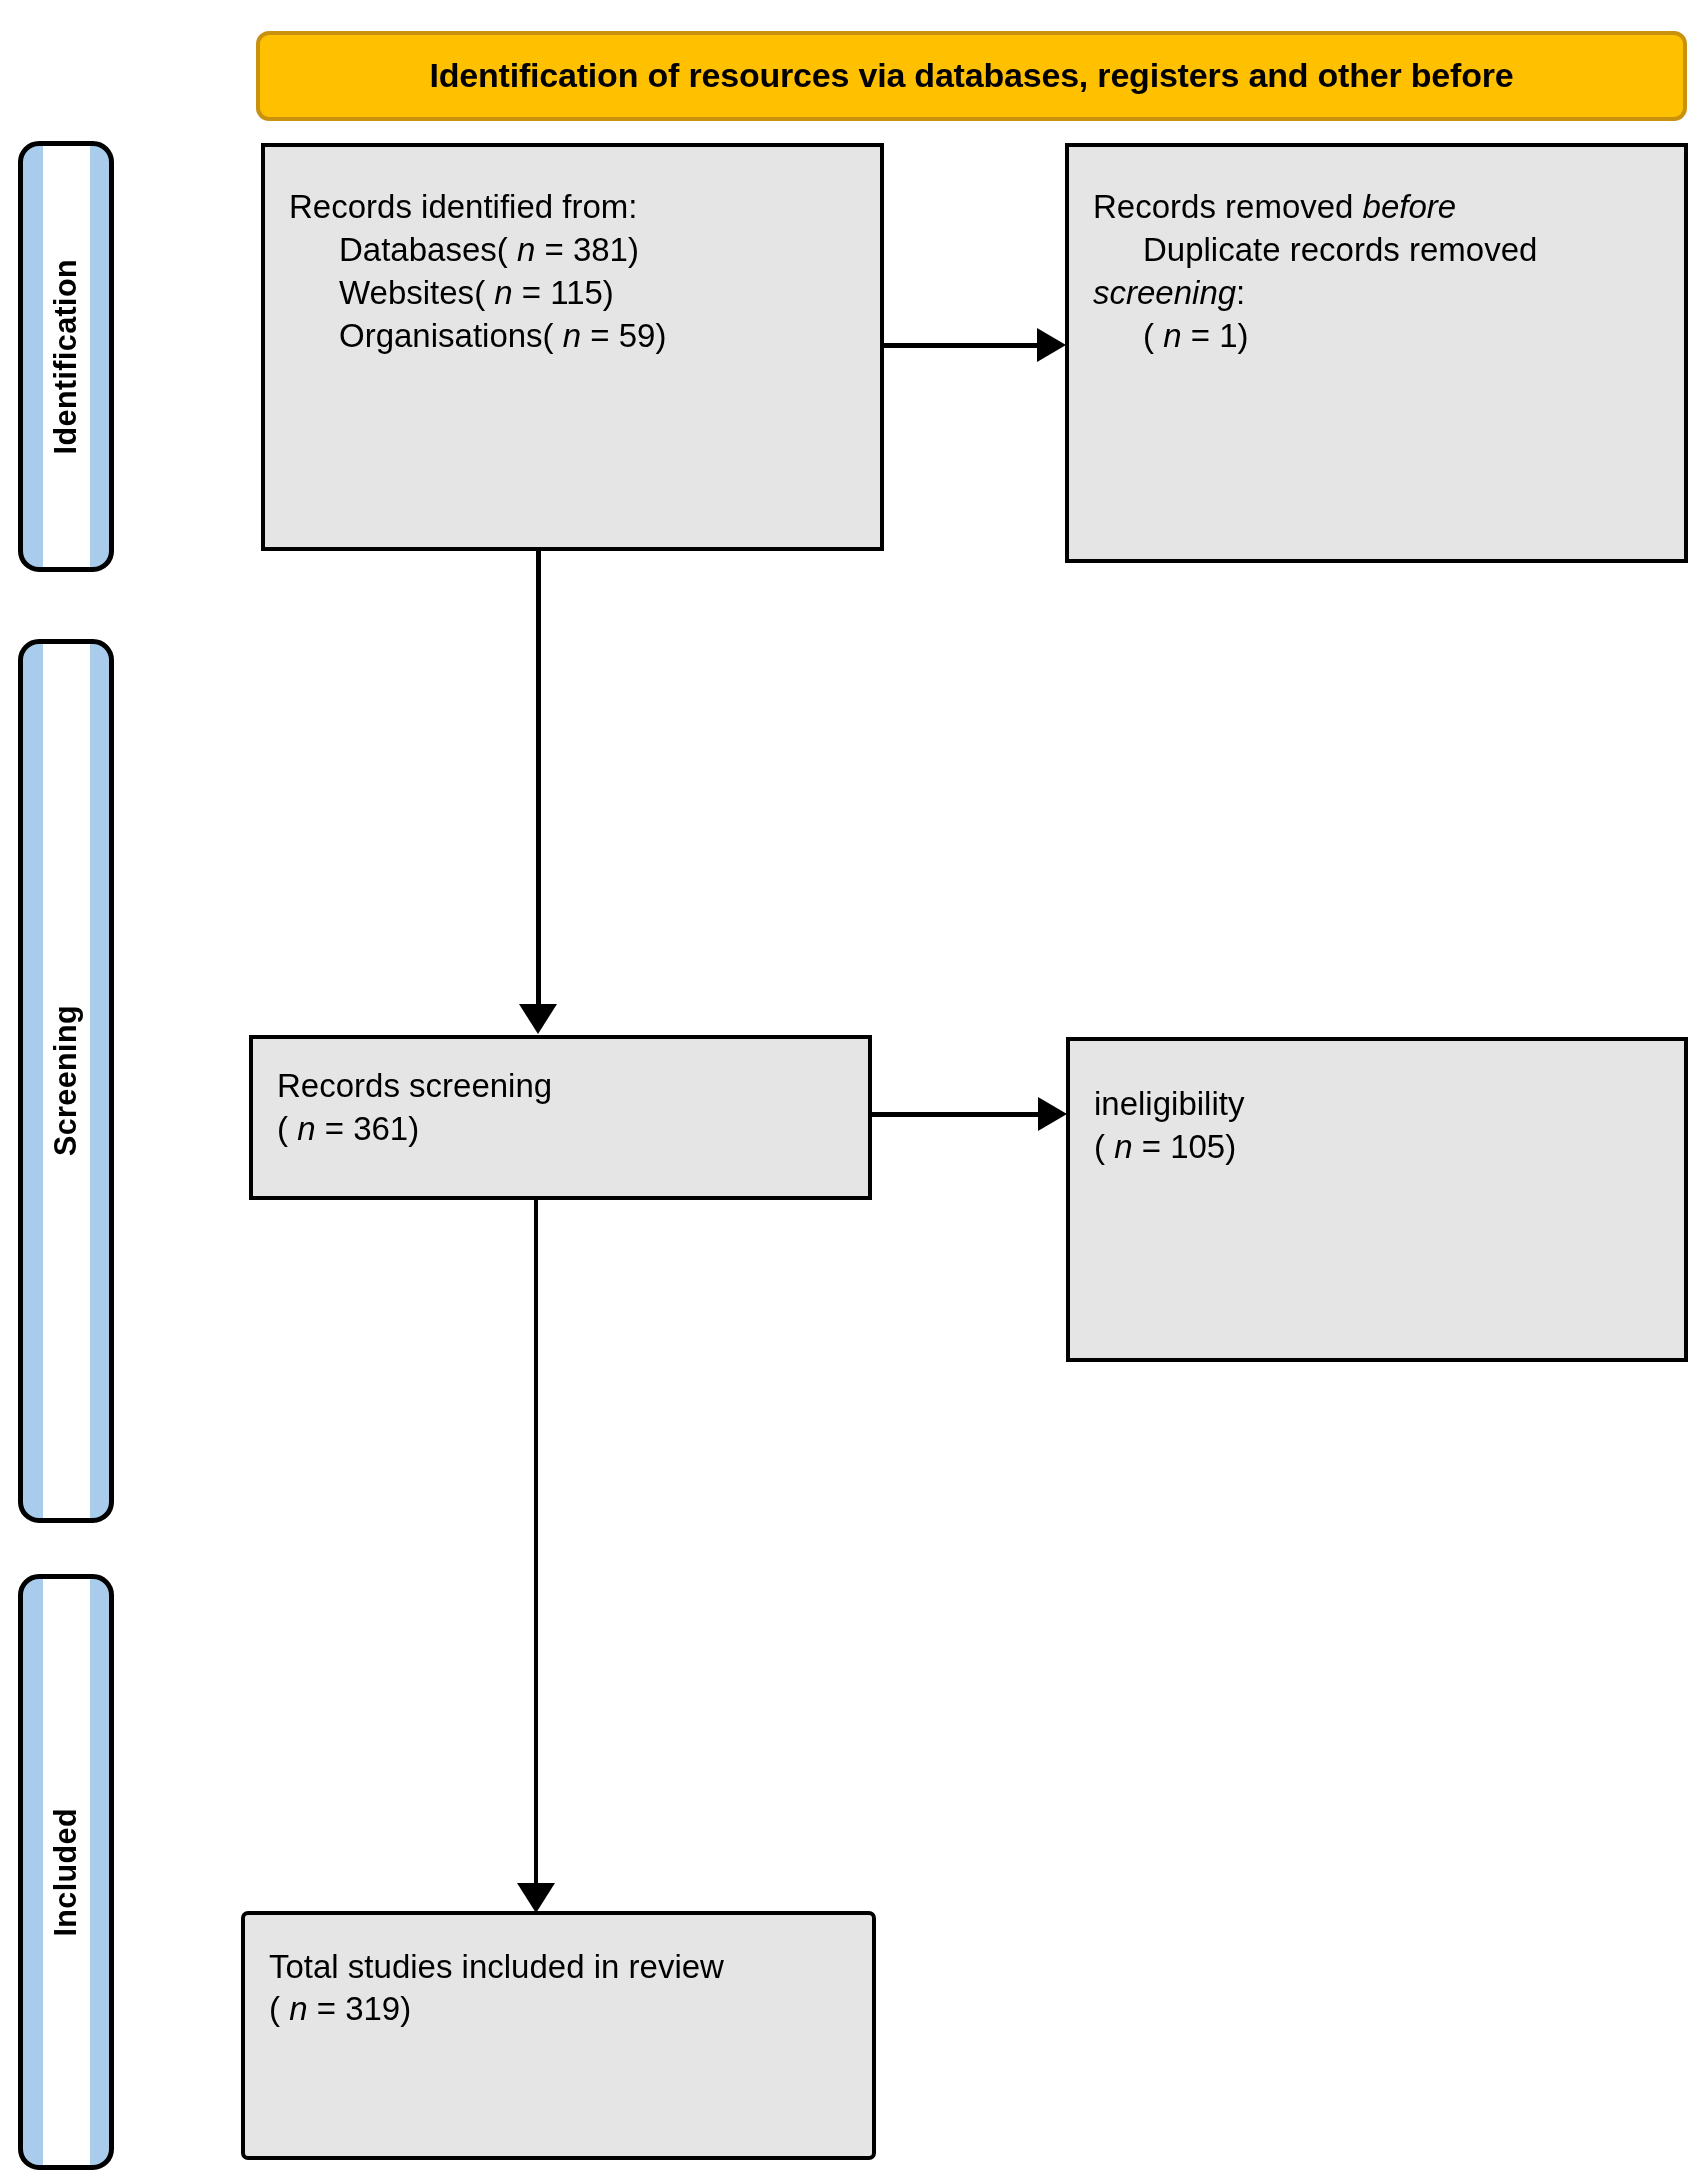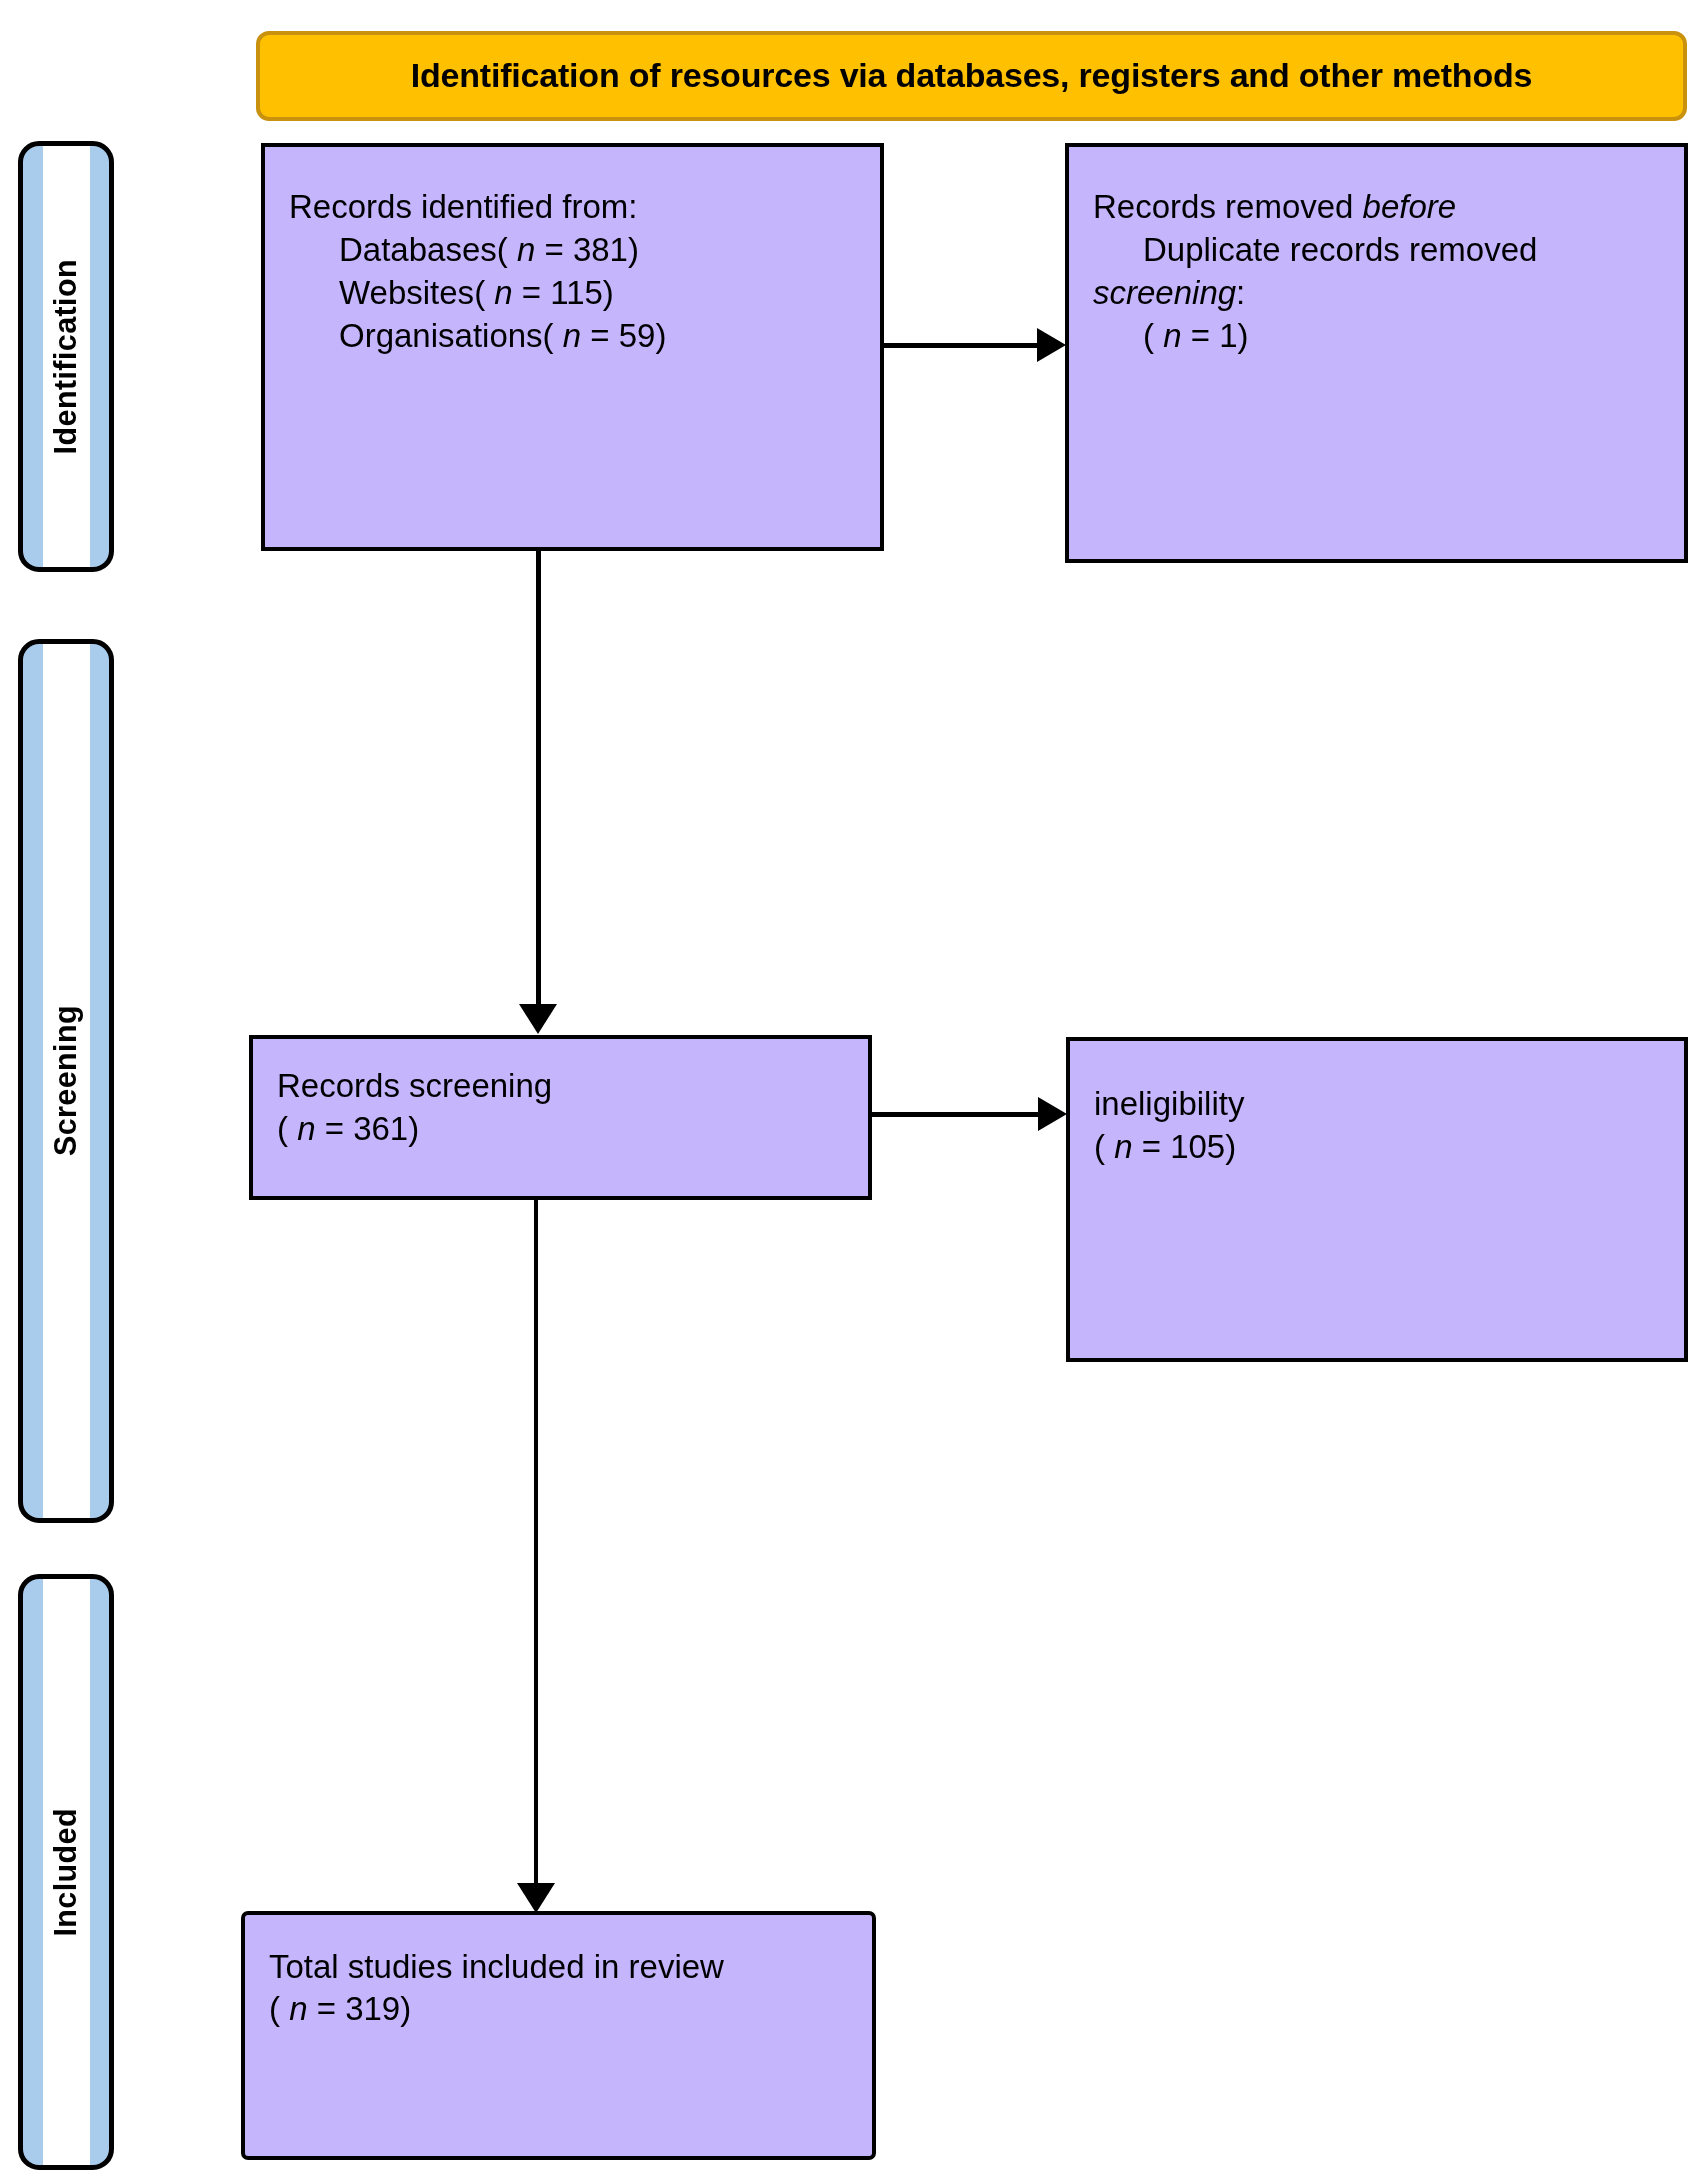--- a/index.html
+++ b/index.html
@@ -77,21 +77,21 @@
     font-size: 30.5px;
     color: #000000;
     white-space: nowrap;
     letter-spacing: 0.4px;
   }
 
   
   .fbox {
     position: absolute;
     box-sizing: border-box;
-    background: #c4b5fd;
+    background: #e5e5e5;
     border: 4.8px solid #000000;
   }
   .fbox .body {
     padding: 39px 24px 0 24px;
     font-size: 33px;
     line-height: 1.30;
     color: #000000;
   }
   .fbox .line { white-space: nowrap; }
   .fbox .indent { padding-left: 50px; }
@@ -123,21 +123,21 @@
     border-right: 19px solid transparent;
     border-top: 30.5px solid #000000;
   }
 </style>
 </head>
 <body>
 
 <div id="page">
 
   <div class="banner">
-    <span>Identification of resources via databases, registers and other methods</span>
+    <span>Identification of resources via databases, registers and other before</span>
   </div>
 
   <div class="stage" style="top:141px; height:431px;">
     <div class="inner-stripe"></div>
     <div class="stage-label">
       <span>Identification</span>
     </div>
   </div>
 
   <div class="stage" style="top:639px; height:884px;">

